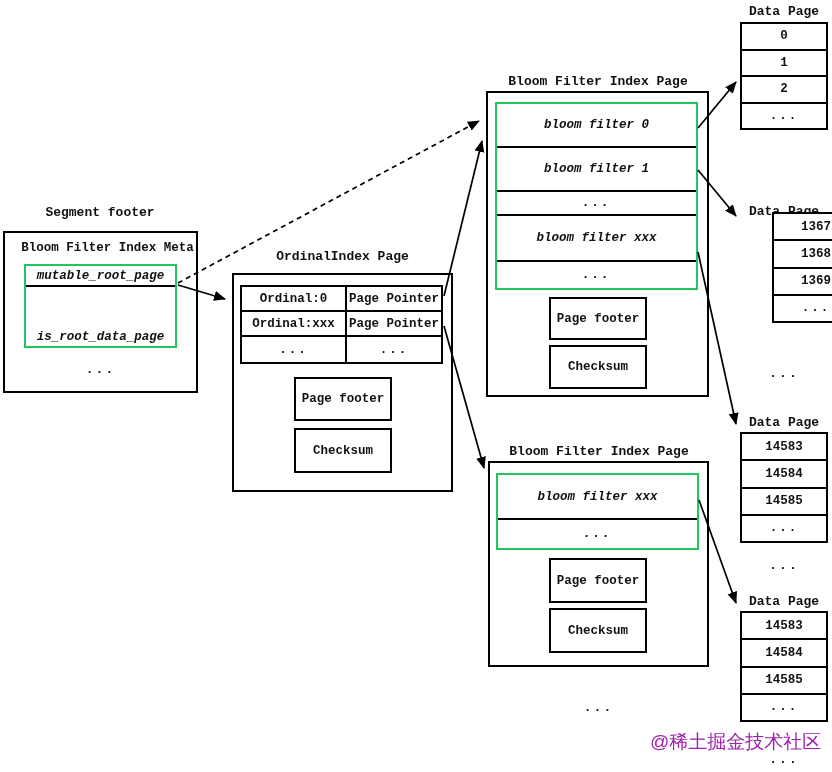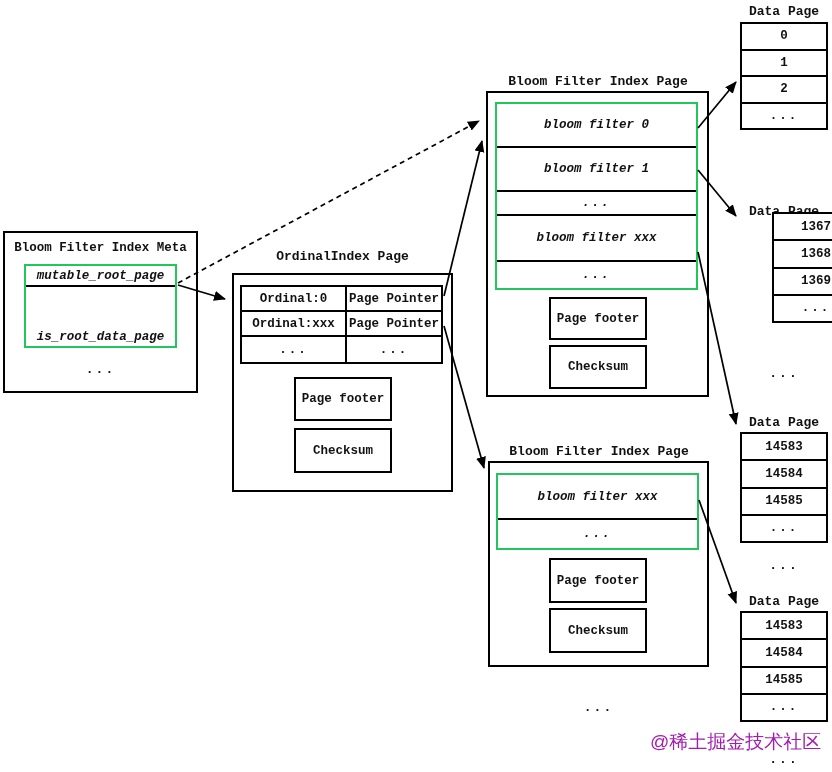--- a/index.html
+++ b/index.html
@@ -32,22 +32,23 @@
   .dp-row:last-child{border-bottom:none;}
   .small-box{position:absolute;box-sizing:border-box;border:2px solid #000;display:flex;align-items:center;justify-content:center;font-size:12.5px;background:#fff;white-space:nowrap;}
   #arrows{position:absolute;left:0;top:0;z-index:6;pointer-events:none;}
   .watermark{position:absolute;font-family:"Liberation Sans","DejaVu Sans",sans-serif;font-weight:normal;font-size:19px;color:#a21caf;white-space:nowrap;}
 </style>
 </head>
 <body>
 
 <div id="canvas">
 
+  <div class="ttl" style="left:2px;top:205px;width:196px;">Segment footer</div>
   <div class="box" style="left:3px;top:231px;width:195px;height:162px;"></div>
-  <div class="ttl" style="left:9px;top:241px;width:183px;font-size:12.5px;">Bloom Filter Index Meta</div>
+  <div class="ttl" style="left:16px;top:241px;width:183px;font-size:12.5px;">Bloom Filter Index Meta</div>
   <div class="vlist" style="left:24px;top:264px;width:153px;height:84px;gap:16px;">
     <div class="vrow" style="height:42px;">mutable_root_page</div>
     <div class="vrow" style="height:38px;margin-top:24px;">is_root_data_page</div>
   </div>
   <div class="abs dots" style="left:3px;top:362px;width:195px;">...</div>
 
   <div class="ttl" style="left:232px;top:249px;width:221px;">OrdinalIndex Page</div>
   <div class="box" style="left:232px;top:273px;width:221px;height:219px;"></div>
   <div class="oi-table" style="left:240px;top:285px;width:203px;">
     <div class="trow">

